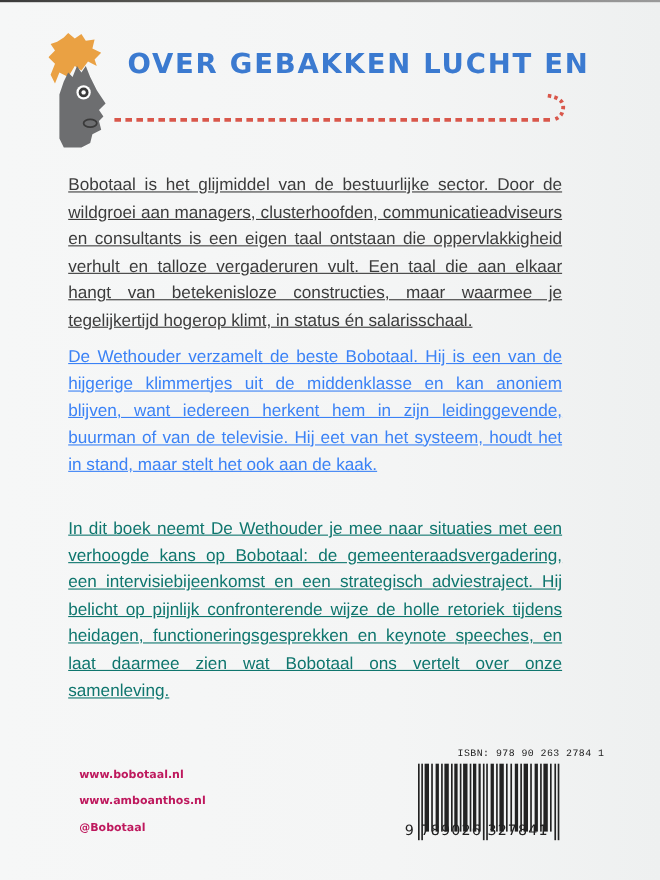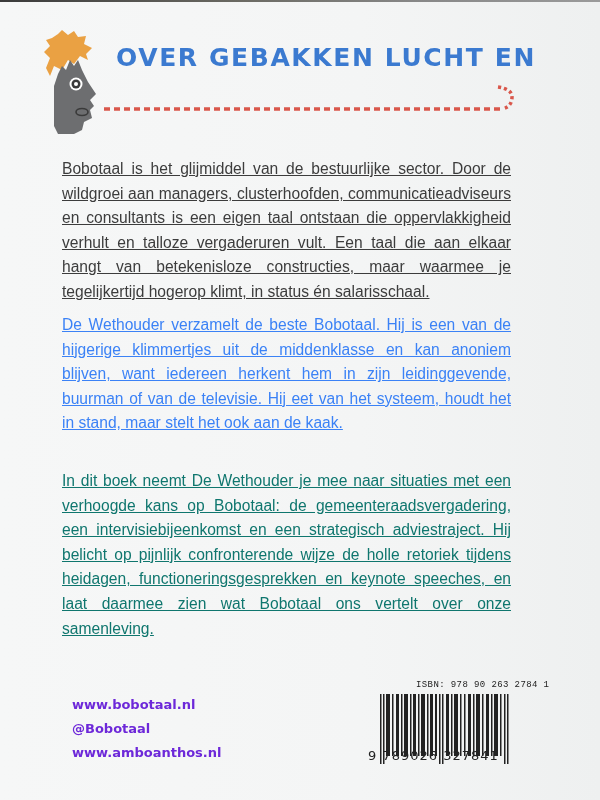--- a/index.html
+++ b/index.html
@@ -25,21 +25,21 @@
       font-size: 15.6px; line-height: 24.6px; text-align: justify;
       font-family: "Liberation Sans", sans-serif;
       text-decoration: underline;
     }
     .p1 { top: 157px; color: #3c3c3c; }
     .p2 { top: 313px; color: #3b82f6; }
     .p3 { top: 469px; color: #0f766e; }
     .links {
       position: absolute; left: 72px; top: 693px;
       font-family: "DejaVu Sans", sans-serif; font-weight: bold;
-      color: #6d28d9; font-size: 13px; line-height: 24px;
+      color: #be185d; font-size: 10px; line-height: 24px;
     }
     .links div { white-space: nowrap; }
     .barcode-wrap { position: absolute; left: 370px; top: 670px; width: 160px; height: 110px; }
     .isbn-text {
       position: absolute; left: 14px; top: 10px; font-family: Liberation Mono, monospace;
       font-size: 9px; color: #222; letter-spacing: 0.4px; white-space: nowrap; margin-left: 32px;
     }
     .bars { position: absolute; left: 10px; top: 24px; }
     .ean {
       position: absolute; left: -2px; top: 78px; font-family: "DejaVu Sans", sans-serif;
@@ -69,22 +69,22 @@
   <line x1="4" y1="24" x2="404" y2="24" stroke="#d9574b" stroke-width="3.5" stroke-dasharray="6 4"></line>
   <path d="M398 2 Q412 4 412 12 Q412 22 402 24" fill="none" stroke="#d9574b" stroke-width="3.5" stroke-dasharray="3 3"></path>
 </svg>
 
 <div class="para p1">Bobotaal is het glijmiddel van de bestuurlijke sector. Door de wildgroei aan managers, clusterhoofden, communicatieadviseurs en consultants is een eigen taal ontstaan die oppervlakkigheid verhult en talloze vergaderuren vult. Een taal die aan elkaar hangt van betekenisloze constructies, maar waarmee je tegelijkertijd hogerop klimt, in status én salarisschaal.</div>
 <div class="para p2">De Wethouder verzamelt de beste Bobotaal. Hij is een van de hijgerige klimmertjes uit de middenklasse en kan anoniem blijven, want iedereen herkent hem in zijn leidinggevende, buurman of van de televisie. Hij eet van het systeem, houdt het in stand, maar stelt het ook aan de kaak.</div>
 <div class="para p3">In dit boek neemt De Wethouder je mee naar situaties met een verhoogde kans op Bobotaal: de gemeenteraadsvergadering, een intervisiebijeenkomst en een strategisch adviestraject. Hij belicht op pijnlijk confronterende wijze de holle retoriek tijdens heidagen, functioneringsgesprekken en keynote speeches, en laat daarmee zien wat Bobotaal ons vertelt over onze samenleving.</div>
 
 <div class="links">
   <div>www.bobotaal.nl</div>
+  <div>www.amboanthos.nl</div>
   <div>@Bobotaal</div>
-  <div>www.amboanthos.nl</div>
 </div>
 
 <div class="barcode-wrap">
   <div class="isbn-text">ISBN: 978 90 263 2784 1</div>
   <svg class="bars" width="132" height="70">
     <g fill="#222">
       <rect x="0" y="0" width="1.5" height="70"></rect>
       <rect x="3" y="0" width="1.5" height="70"></rect>
       <rect x="6" y="0" width="4" height="62"></rect>
       <rect x="12" y="0" width="1.5" height="62"></rect>

